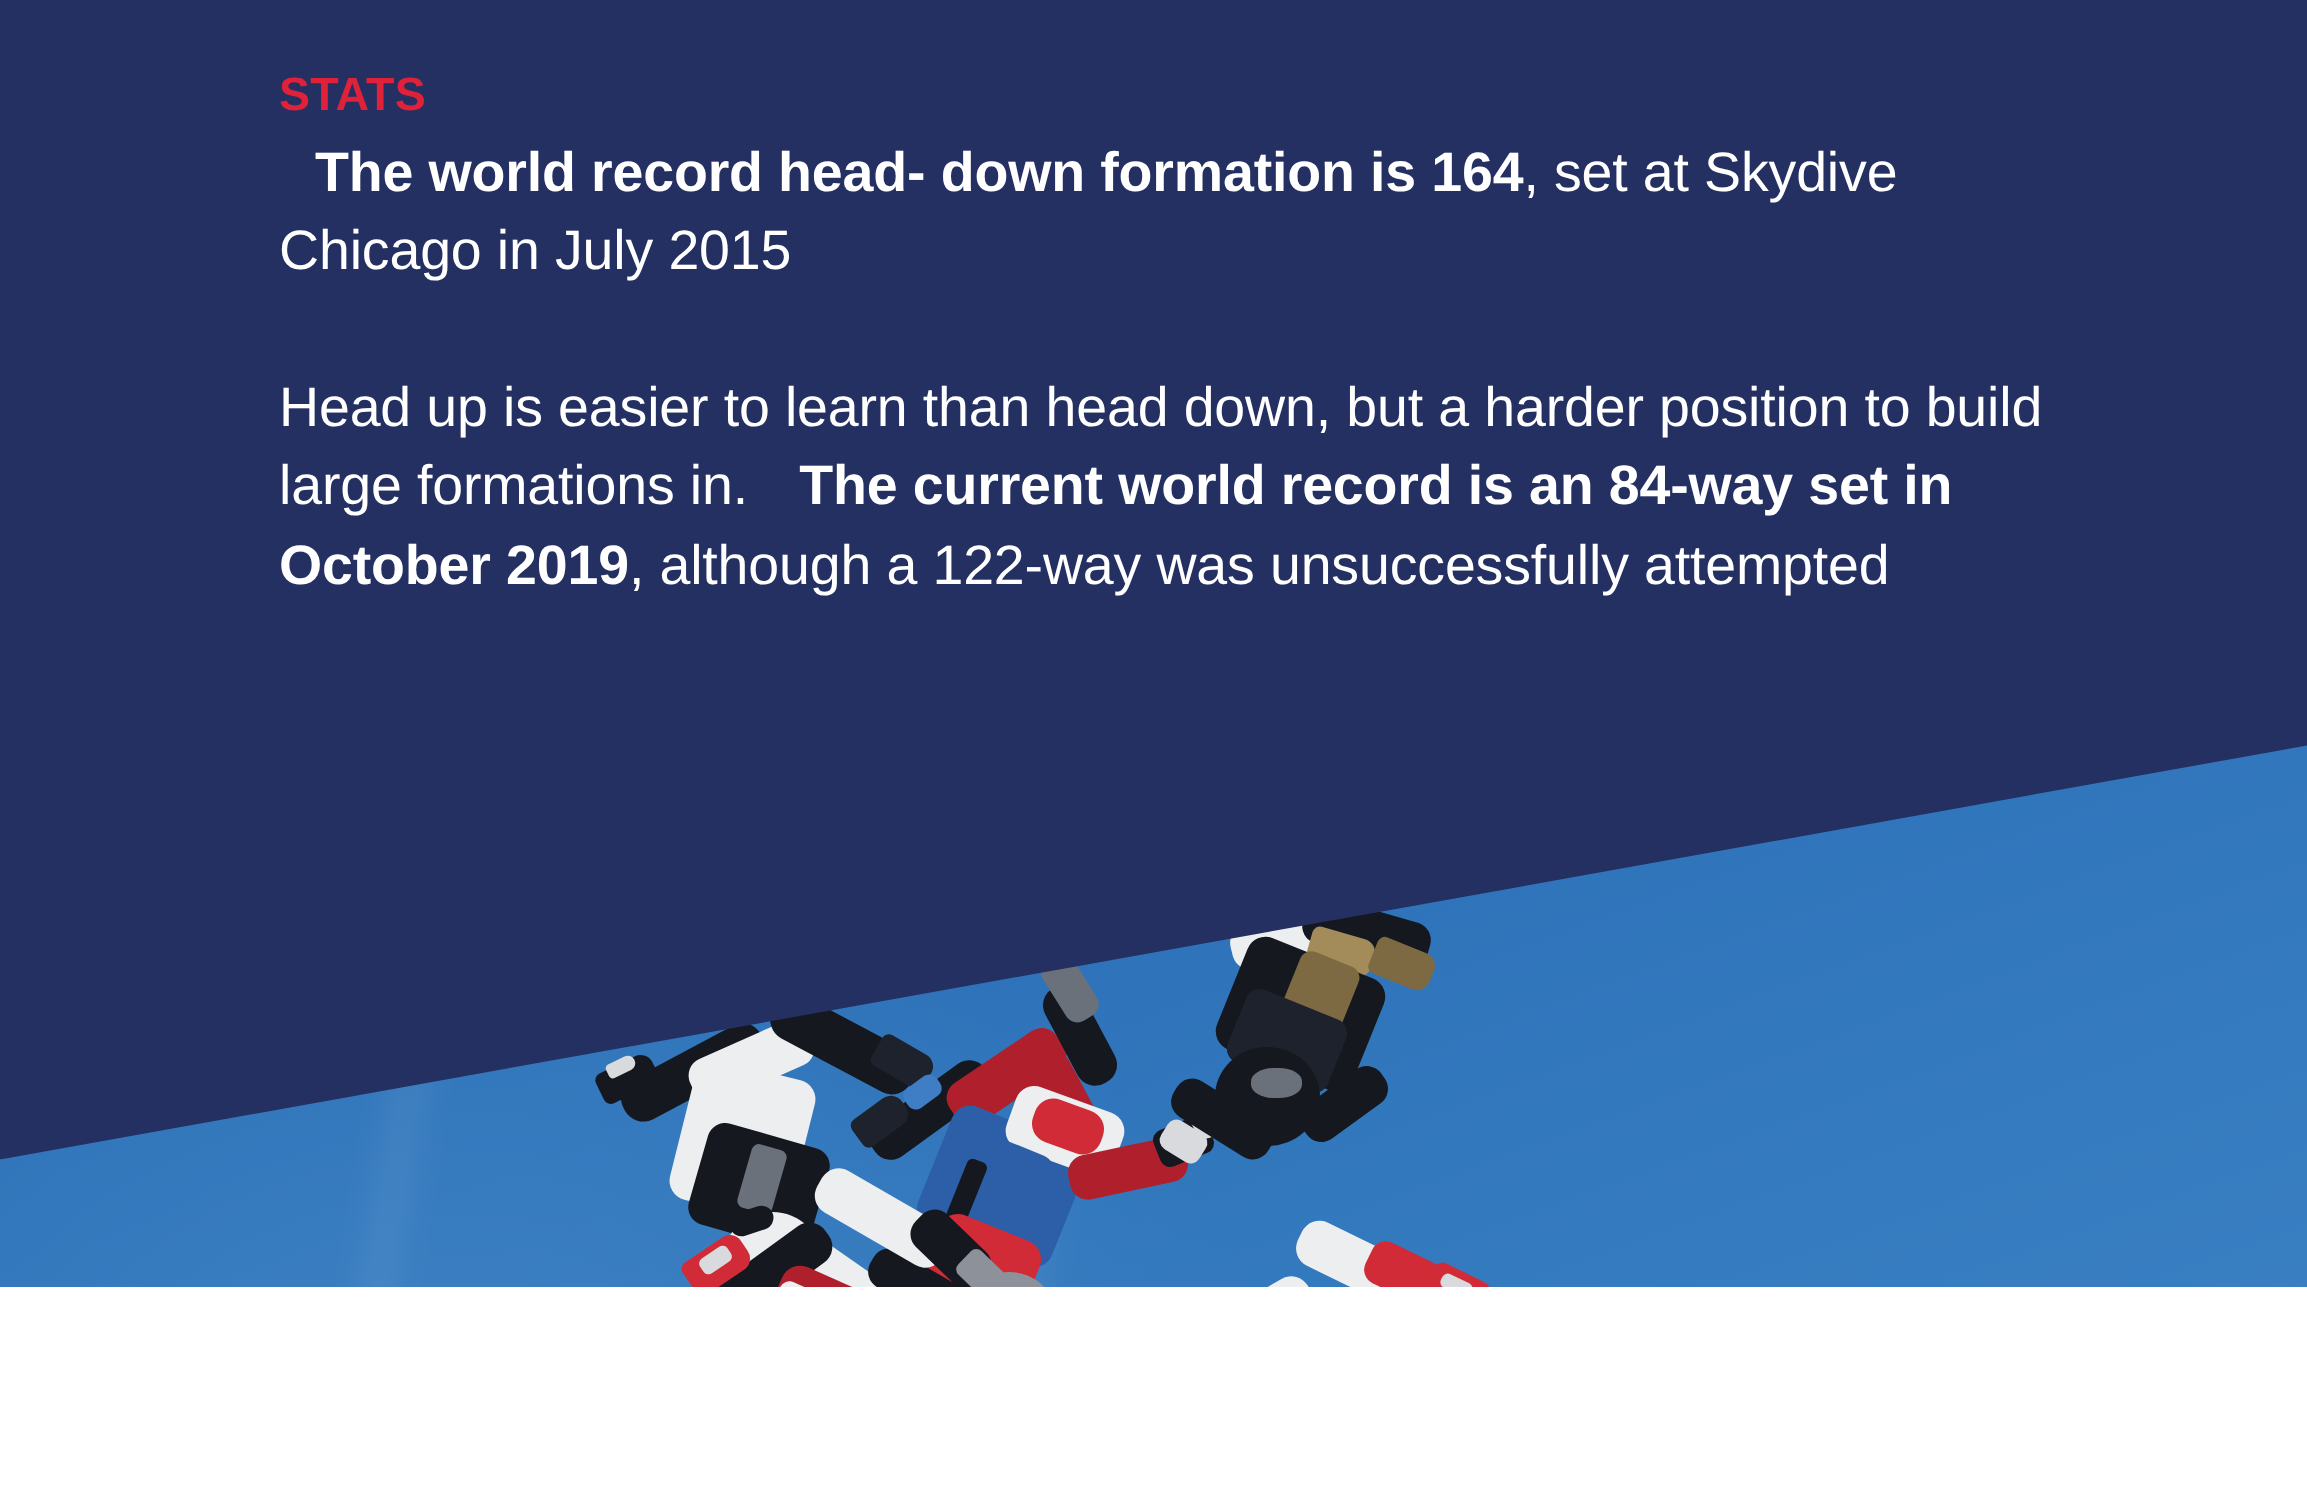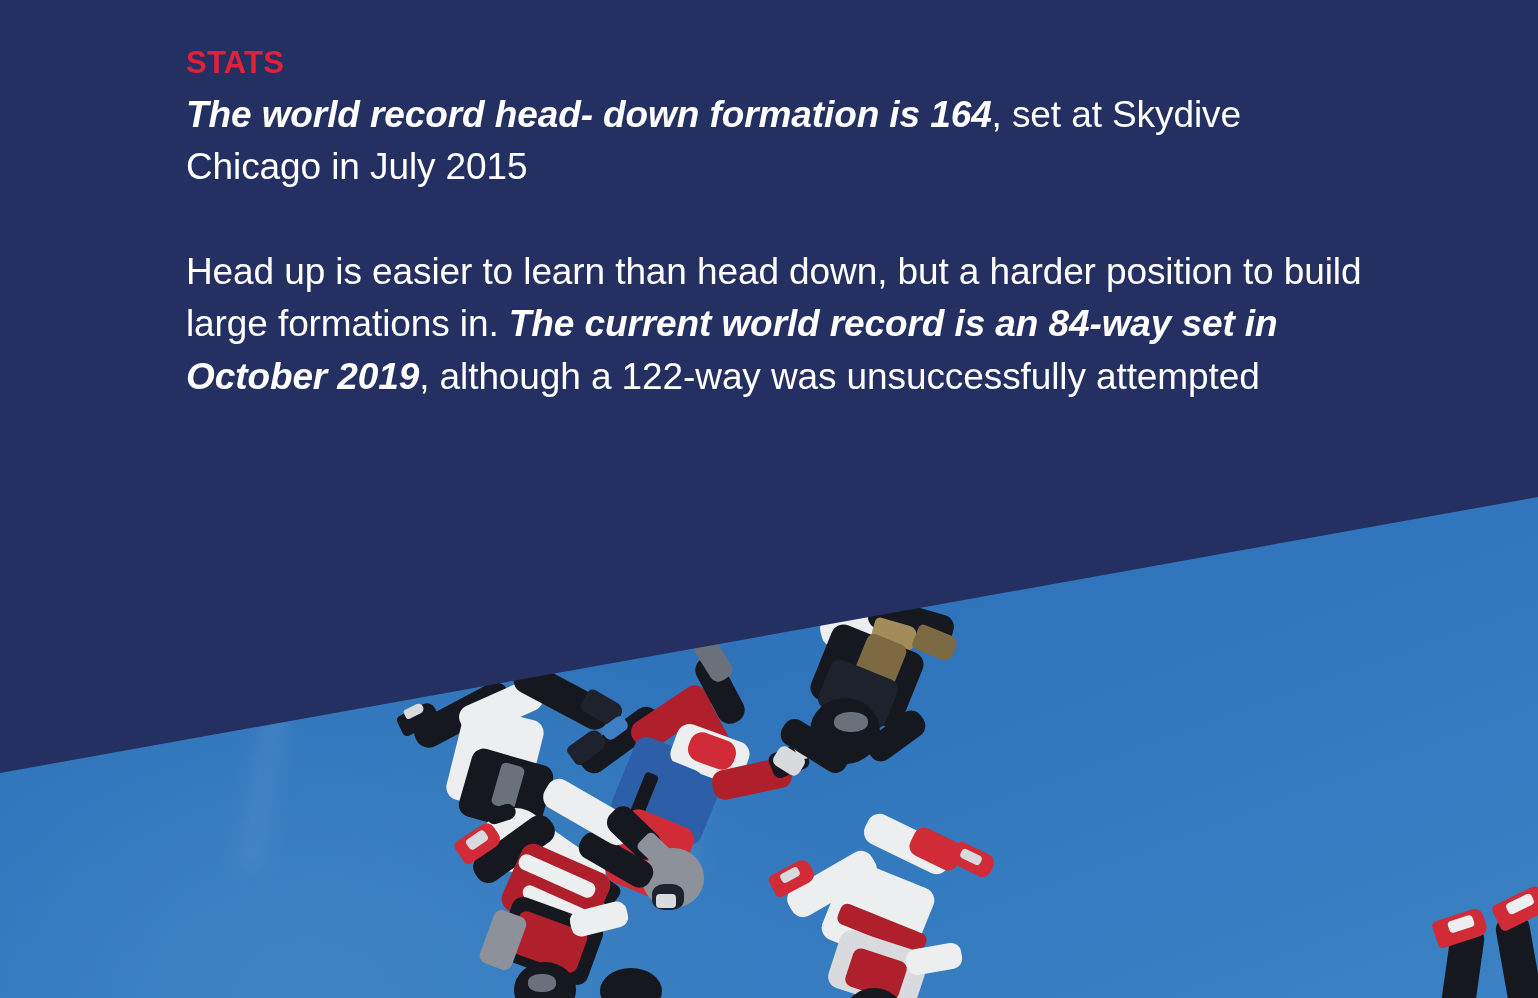--- a/index.html
+++ b/index.html
@@ -3,21 +3,21 @@
 <meta charset="utf-8">
 <style>
   html, body {
     margin: 0;
     padding: 0;
     background: #ffffff;
   }
   #page {
     position: relative;
     width: 1538px;
-    height: 998px;
+    height: 858px;
     overflow: hidden;
     font-family: "Liberation Sans", sans-serif;
     background: #243061;
   }
 
   
   .photo-layer {
     position: absolute;
     left: 0; top: 0;
     width: 1538px;
@@ -92,21 +92,21 @@
     color: #ffffff;
     font-size: 37px;
     line-height: 1.42;
     font-weight: 400;
     margin: 0;
     letter-spacing: -0.1px;
   }
   .para.second { margin-top: 52px; }
   .bi {
     font-weight: 700;
-    font-style: italic;
+    margin-left: 24px;
   }
 </style>
 </head>
 <body>
 
 <div id="page">
 
   <div class="photo-layer">
     <div class="sky"></div>
     <div class="sky-streak" style="left:255px; top:640px; width:26px; height:230px; transform:rotate(9deg);"></div>

